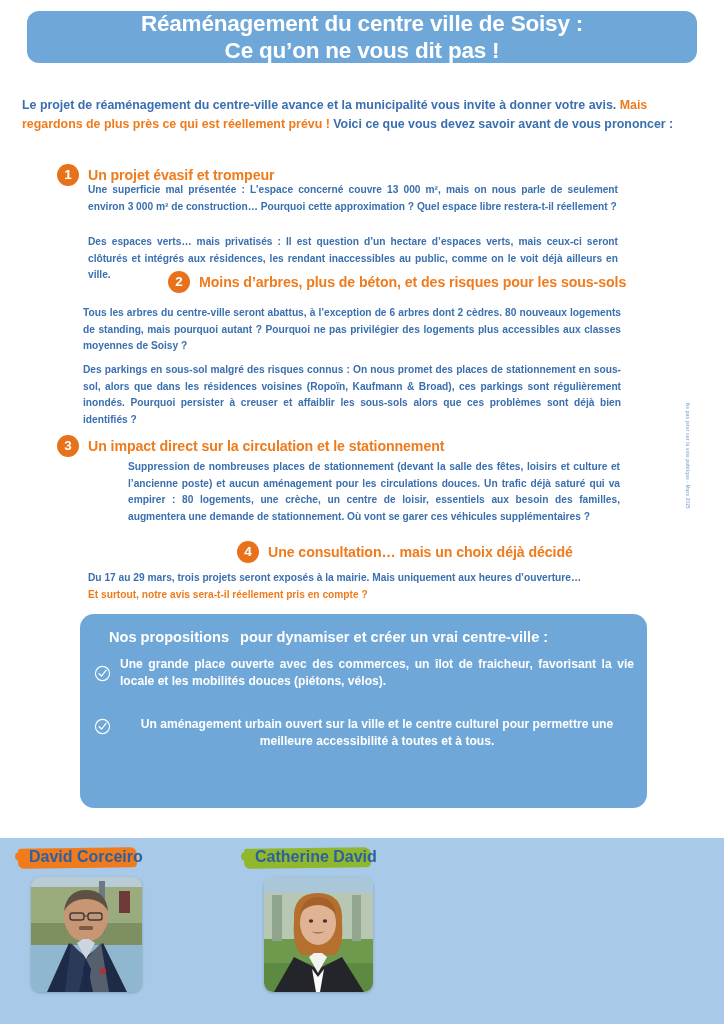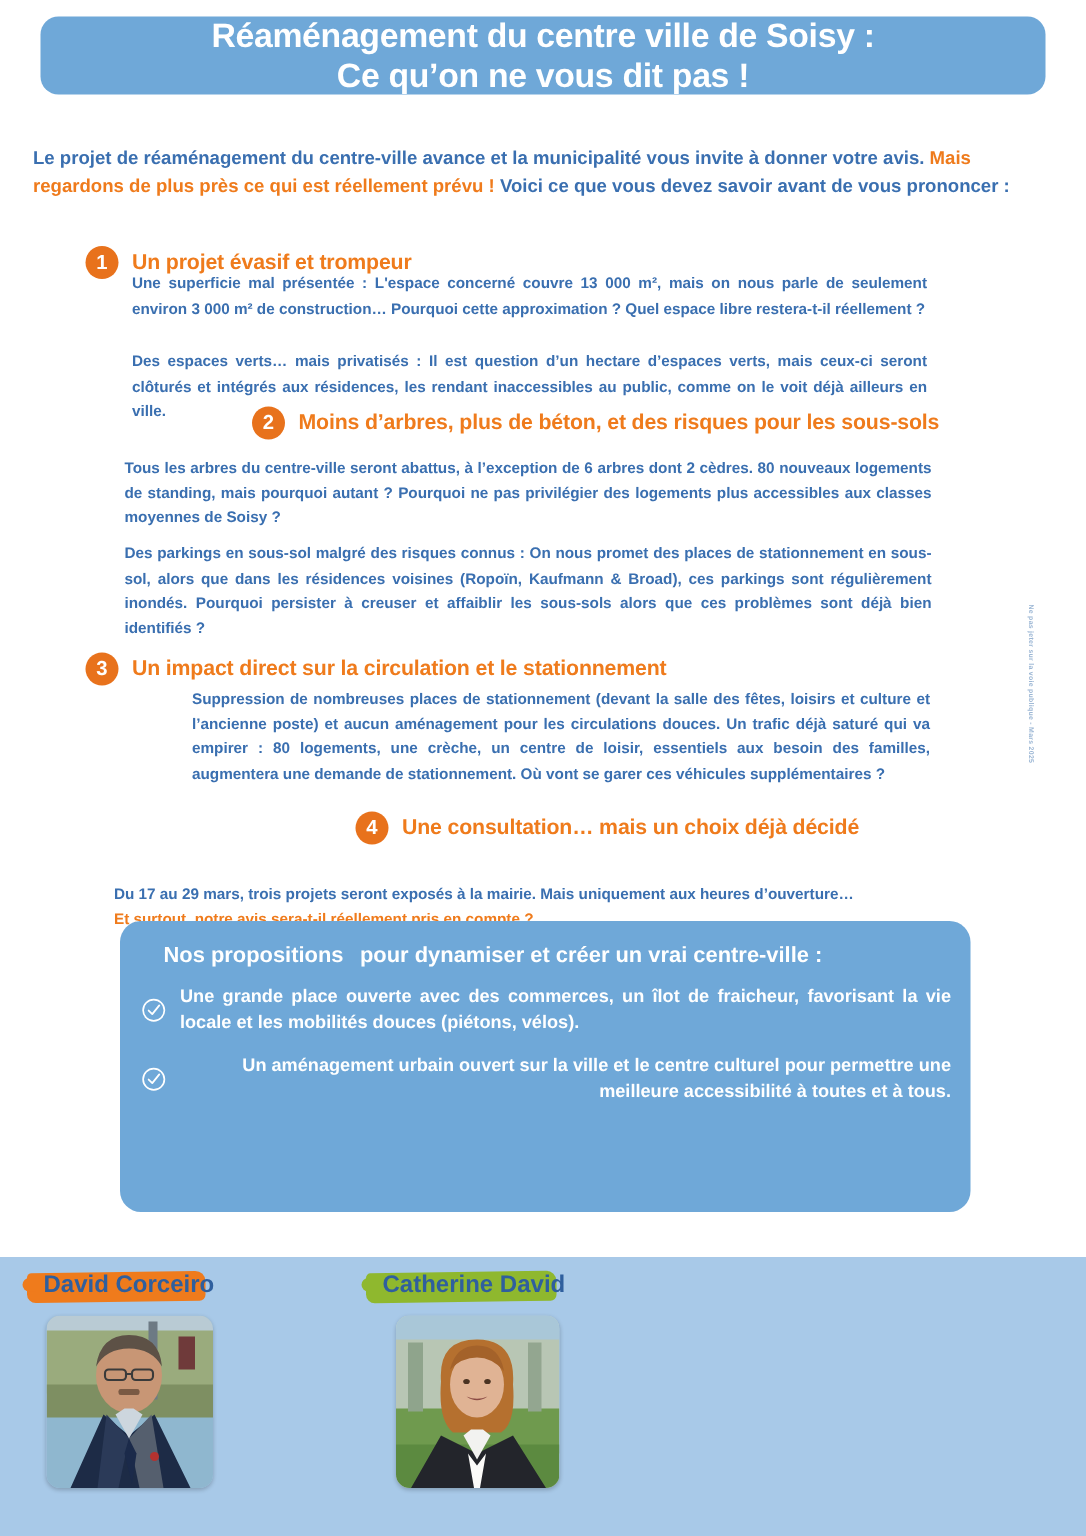--- a/index.html
+++ b/index.html
@@ -103,21 +103,21 @@
   #sec1-p2 { left: 88px; top: 234px; width: 530px; }
   
   #sec2-head { left: 168px; top: 271px; }
   #sec2-p1 { left: 83px; top: 305px; width: 538px; }
   #sec2-p2 { left: 83px; top: 362px; width: 538px; }
   
   #sec3-head { left: 57px; top: 435px; }
   #sec3-p1 { left: 128px; top: 459px; width: 492px; }
   
   #sec4-head { left: 237px; top: 541px; }
-  #sec4-p1 { left: 76px; top: 570px; width: 540px; margin-top: 19px; }
+  #sec4-p1 { left: 88px; top: 570px; width: 540px; }
   #sec4-p1 .orange { color: #ef7b1c; }
 
   
   .prop-box {
     position: absolute;
     left: 80px;
     top: 614px;
     width: 567px;
     height: 194px;
     background: #6fa8d8;
@@ -187,21 +187,21 @@
     width: 17px;
     height: 17px;
   }
   .prop-text {
     color: #ffffff;
     font-size: 12.1px;
     font-weight: bold;
     line-height: 1.44;
     text-align: justify;
   }
-  .prop-text.left { text-align: right; }
+  .prop-text.left { text-align: center; margin-top: 14px; }
 
   
   .side-note {
     position: absolute;
     left: 690px;
     top: 403px;
     width: 140px;
     transform: rotate(90deg);
     transform-origin: 0 0;
     color: #9bb6d4;

